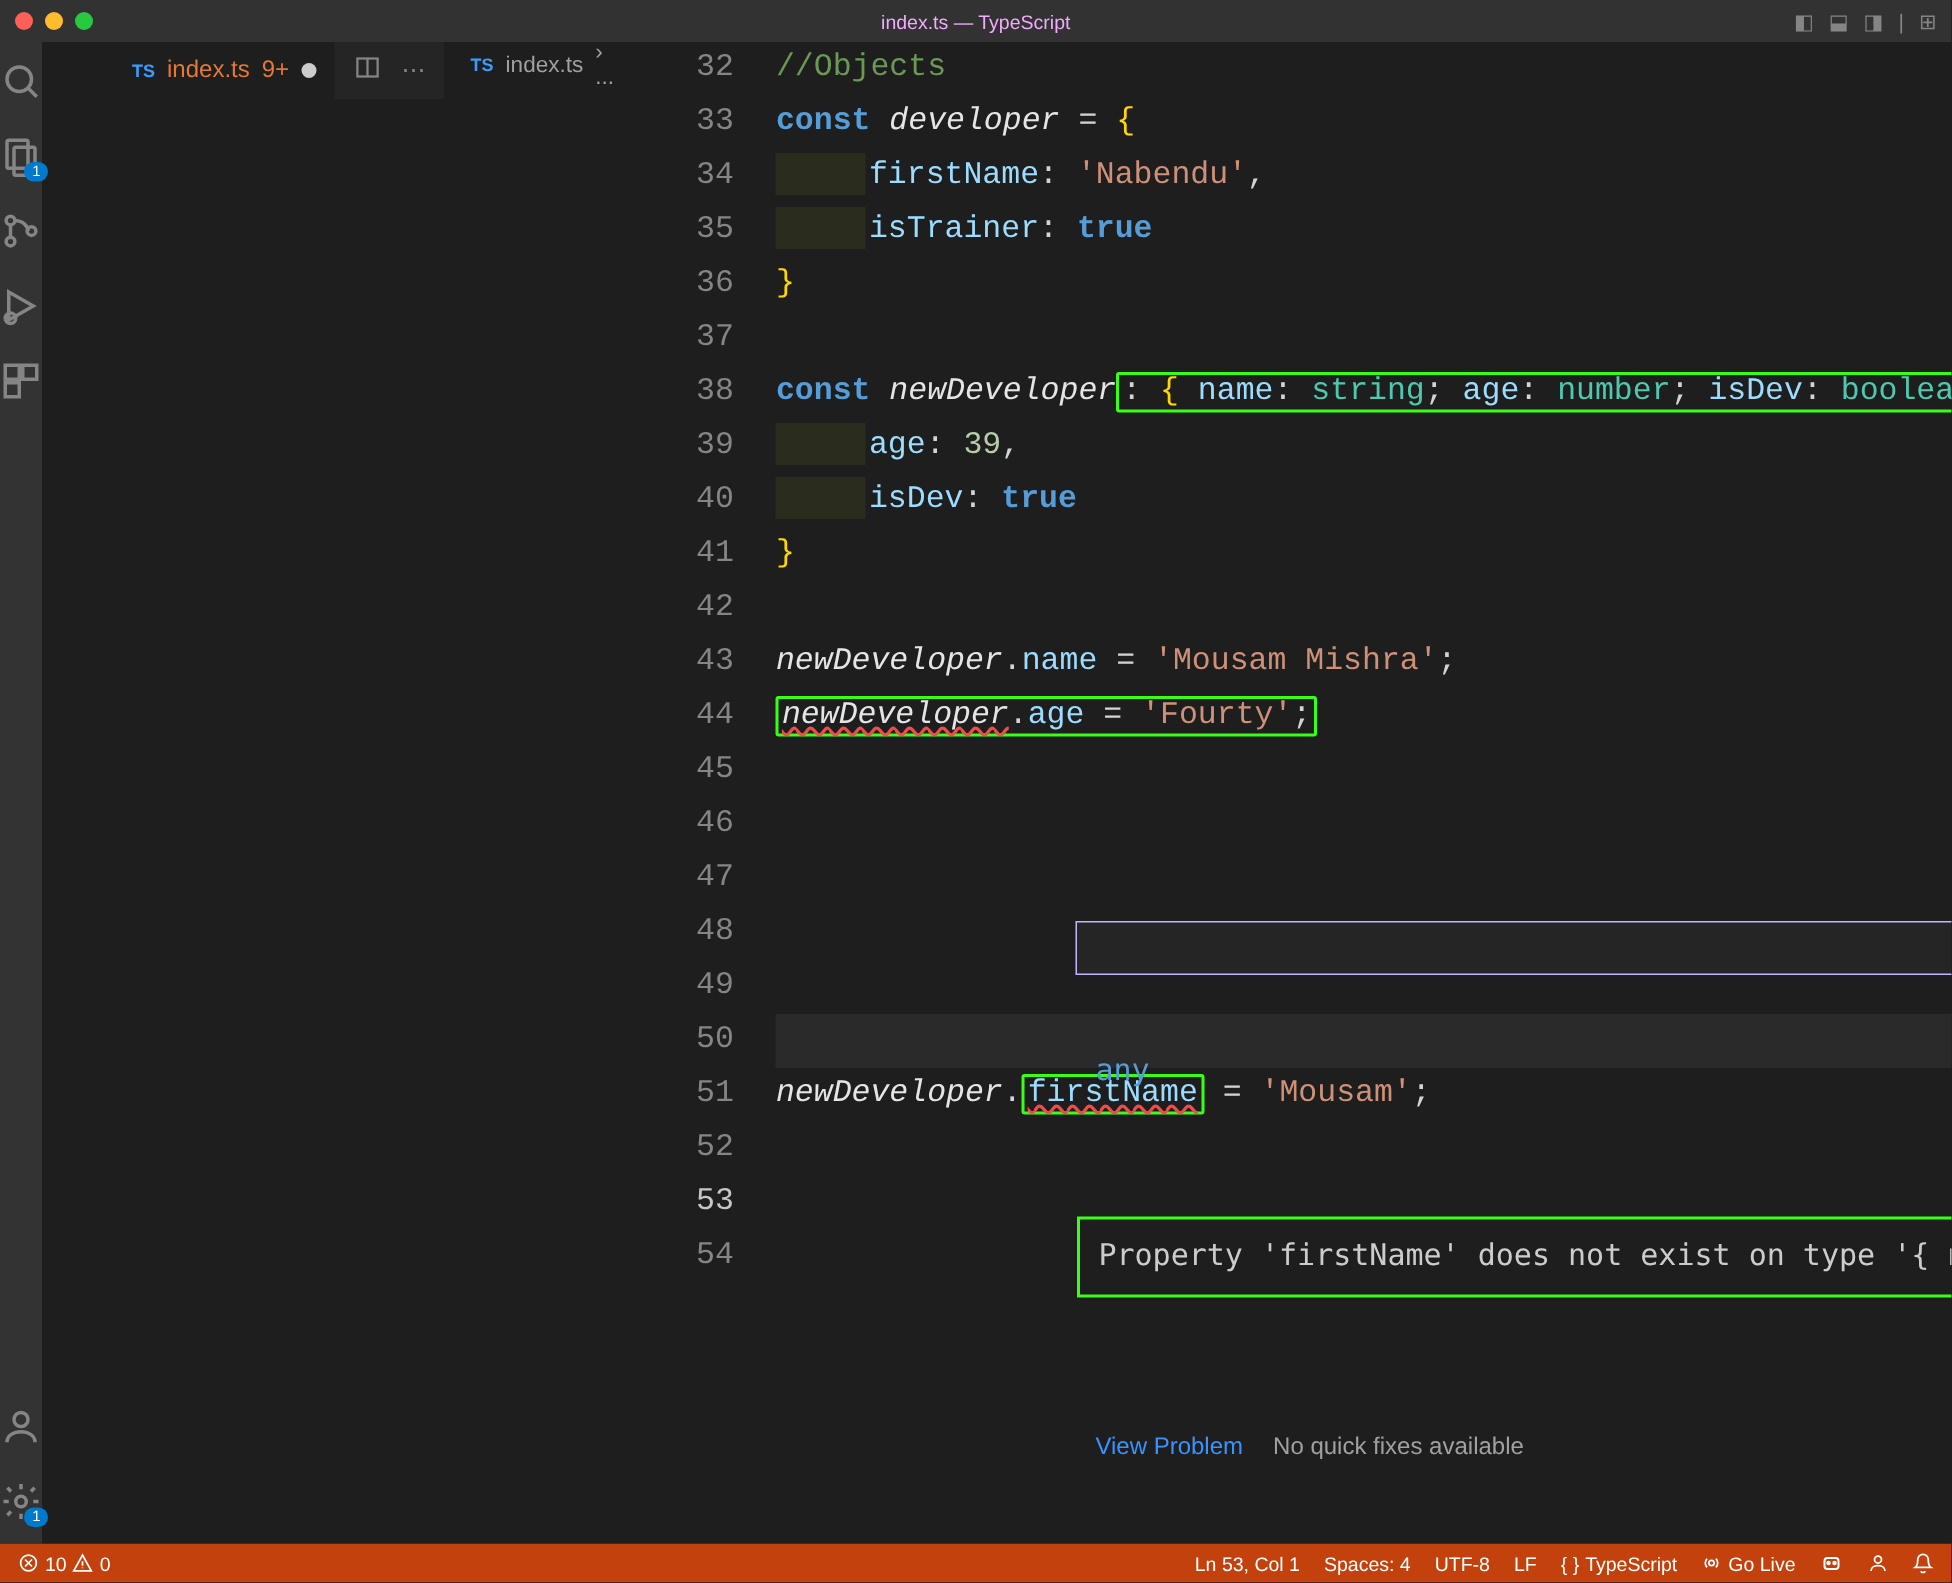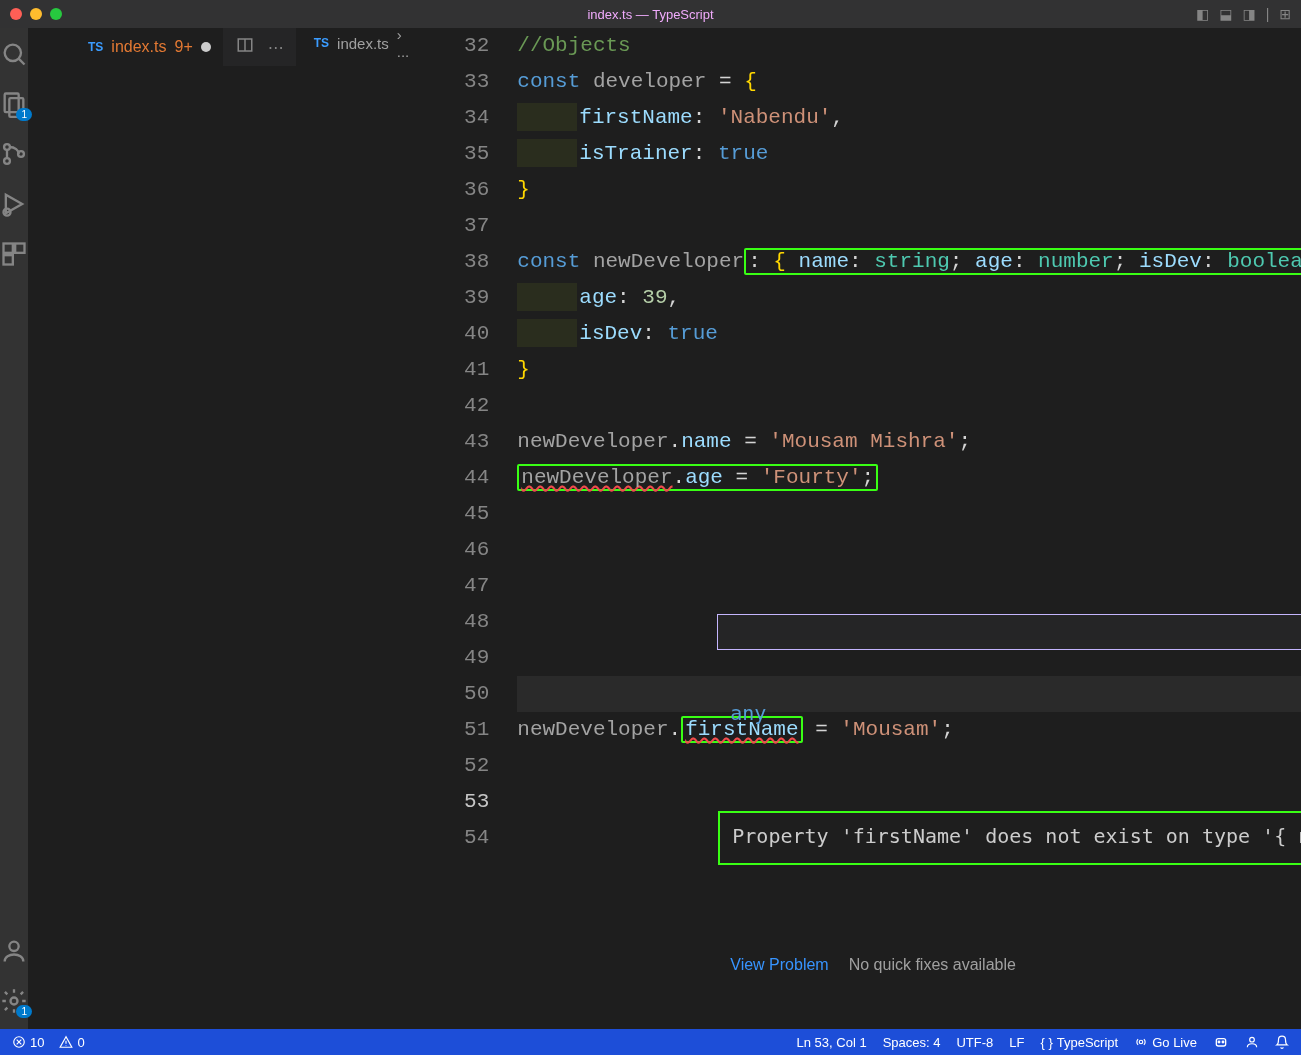--- a/index.html
+++ b/index.html
@@ -66,22 +66,22 @@
 .tabs-right { margin-left: auto; display: flex; align-items: center; gap: 14px; padding: 0 12px; color: #858585; }
 .breadcrumbs {
   height: 30px; display: flex; align-items: center; padding: 0 18px;
   font-size: 15px; color: #a0a0a0; gap: 8px;
 }
 .code-area { flex: 1; display: flex; font-family: Menlo, Monaco, "Courier New", monospace; font-size: 21px; position: relative; }
 .gutter { width: 90px; text-align: right; color: #858585; padding-right: 28px; user-select: none; }
 .gutter div, .code-lines > div { height: 36px; line-height: 36px; white-space: pre; }
 .code-lines { flex: 1; position: relative; }
 .c-comment { color: #6a9955; }
-.c-keyword { color: #569cd6; }
-.c-var { color: #a3a3a3; }
+.c-keyword { color: #569cd6; font-weight: bold; }
+.c-var { color: #e5e5e5; font-style: italic; }
 .c-op { color: #d4d4d4; }
 .c-brace { color: #ffd700; }
 .c-str { color: #ce9178; }
 .c-prop { color: #9cdcfe; }
 .c-num { color: #b5cea8; }
 .c-type { color: #4ec9b0; }
 .indent-bar { display: inline-block; width: 60px; height: 28px; background: #2a2d1e; vertical-align: middle; margin-right: 2px; }
 .highlight-box { border: 2px solid #39ff14; border-radius: 2px; padding: 0 2px; }
 .err-underline { text-decoration: wavy underline #f14c4c; text-decoration-skip-ink: none; }
 .current-line { background: #2a2a2a; }
@@ -101,23 +101,23 @@
 .tooltip-link { color: #3794ff; }
 .tooltip-muted { color: #a0a0a0; }
 .minimap {
   position: absolute;
   right: 0; top: 68px; bottom: 0;
   width: 14px;
   background: #1e1e1e;
 }
 .mm-mark { position: absolute; right: 2px; width: 8px; height: 5px; background: #f14c4c; }
 .statusbar {
-  height: 26px; background: #1d4ed8; color: white;
+  height: 26px; background: #c2410c; color: white;
   display: flex; align-items: center; font-size: 13px;
-  padding: 0 12px; gap: 15px;
+  padding: 0 12px; gap: 4px;
 }
 .statusbar .sb-right { margin-left: auto; display: flex; gap: 16px; align-items: center; }
 .sb-item { display: flex; align-items: center; gap: 4px; }
 </style>
 </head>
 <body>
 
 <div class="titlebar">
   <div class="traffic-lights">
     <div class="light red"></div>

